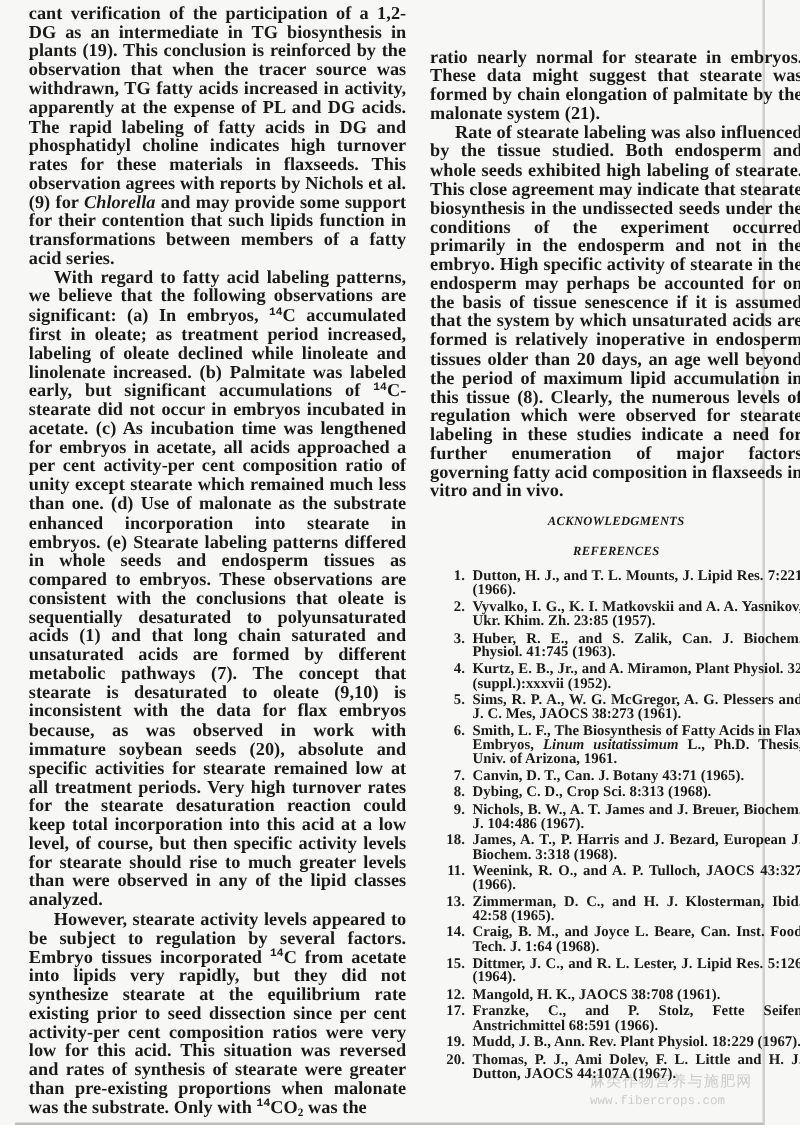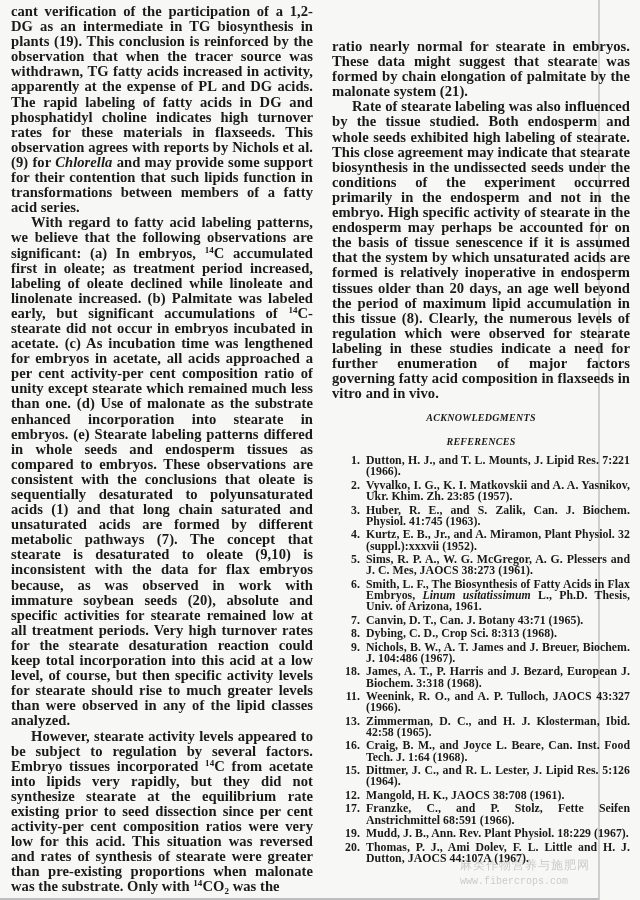--- a/index.html
+++ b/index.html
@@ -4,37 +4,37 @@
   <style>
     html, body { margin: 0; padding: 0; }
     body {
       width: 640px; height: 900px; overflow: hidden;
       background: #f7f7f5;
       font-family: "Liberation Serif", "DejaVu Serif", serif;
       color: #1a1a1a;
       position: relative;
     }
     .page {
-      position: absolute; left: 0; top: 0; width: 600px; height: 900px;
+      position: absolute; left: 12px; top: 0; width: 600px; height: 900px;
       box-sizing: border-box;
       border-bottom: 2px solid #bdbdbd;
       border-right: 2px solid #cfcfcf;
     }
     .col {
       position: absolute; top: 4px;
       font-size: 14.6px; line-height: 15.1px;
       text-align: justify;
       font-weight: 600;
       letter-spacing: 0.05px;
     }
     .col-left { left: 11px; width: 302px; }
     .col-right { left: 332px; width: 298px; margin-top: 35px; }
     .col p { margin: 0; }
     .col p.indent { text-indent: 20px; }
-    sup { font-size: 9px; line-height: 0; vertical-align: 5px; }
+    sup { font-size: 9px; line-height: 0; vertical-align: 5px; font-family: Liberation Mono, monospace; }
     sub { font-size: 9px; line-height: 0; vertical-align: -3px; }
     em { font-style: italic; }
     .heading {
       text-align: center; font-size: 10px; font-weight: 700;
       letter-spacing: 0.3px; margin: 10px 0 6px 0; line-height: 14px; font-style: italic;
     }
     .ack {
       font-size: 11.8px; line-height: 13px; text-indent: 12px;
       margin: 0; text-align: justify;
     }
@@ -81,21 +81,21 @@
       <li><span class="num">3.</span><span>Huber, R. E., and S. Zalik, Can. J. Biochem. Physiol. 41:745 (1963).</span></li>
       <li><span class="num">4.</span><span>Kurtz, E. B., Jr., and A. Miramon, Plant Physiol. 32 (suppl.):xxxvii (1952).</span></li>
       <li><span class="num">5.</span><span>Sims, R. P. A., W. G. McGregor, A. G. Plessers and J. C. Mes, JAOCS 38:273 (1961).</span></li>
       <li><span class="num">6.</span><span>Smith, L. F., The Biosynthesis of Fatty Acids in Flax Embryos,</span> <em>Linum usitatissimum</em> <span>L., Ph.D. Thesis, Univ. of Arizona, 1961.</span></li>
       <li><span class="num">7.</span><span>Canvin, D. T., Can. J. Botany 43:71 (1965).</span></li>
       <li><span class="num">8.</span><span>Dybing, C. D., Crop Sci. 8:313 (1968).</span></li>
       <li><span class="num">9.</span><span>Nichols, B. W., A. T. James and J. Breuer, Biochem. J. 104:486 (1967).</span></li>
       <li><span class="num">18.</span><span>James, A. T., P. Harris and J. Bezard, European J. Biochem. 3:318 (1968).</span></li>
       <li><span class="num">11.</span><span>Weenink, R. O., and A. P. Tulloch, JAOCS 43:327 (1966).</span></li>
       <li><span class="num">13.</span><span>Zimmerman, D. C., and H. J. Klosterman, Ibid. 42:58 (1965).</span></li>
-      <li><span class="num">16.</span><span>Craig, B. M., and Joyce L. Beare, Can. Inst. Food Tech. J. 1:64 (1968).</span></li>
+      <li><span class="num">14.</span><span>Craig, B. M., and Joyce L. Beare, Can. Inst. Food Tech. J. 1:64 (1968).</span></li>
       <li><span class="num">15.</span><span>Dittmer, J. C., and R. L. Lester, J. Lipid Res. 5:126 (1964).</span></li>
       <li><span class="num">12.</span><span>Mangold, H. K., JAOCS 38:708 (1961).</span></li>
       <li><span class="num">17.</span><span>Franzke, C., and P. Stolz, Fette Seifen Anstrichmittel 68:591 (1966).</span></li>
       <li><span class="num">19.</span><span>Mudd, J. B., Ann. Rev. Plant Physiol. 18:229 (1967).</span></li>
       <li><span class="num">20.</span><span>Thomas, P. J., Ami Dolev, F. L. Little and H. J. Dutton, JAOCS 44:107A (1967).</span></li>
 
     </ol>
 
   </div>
 

